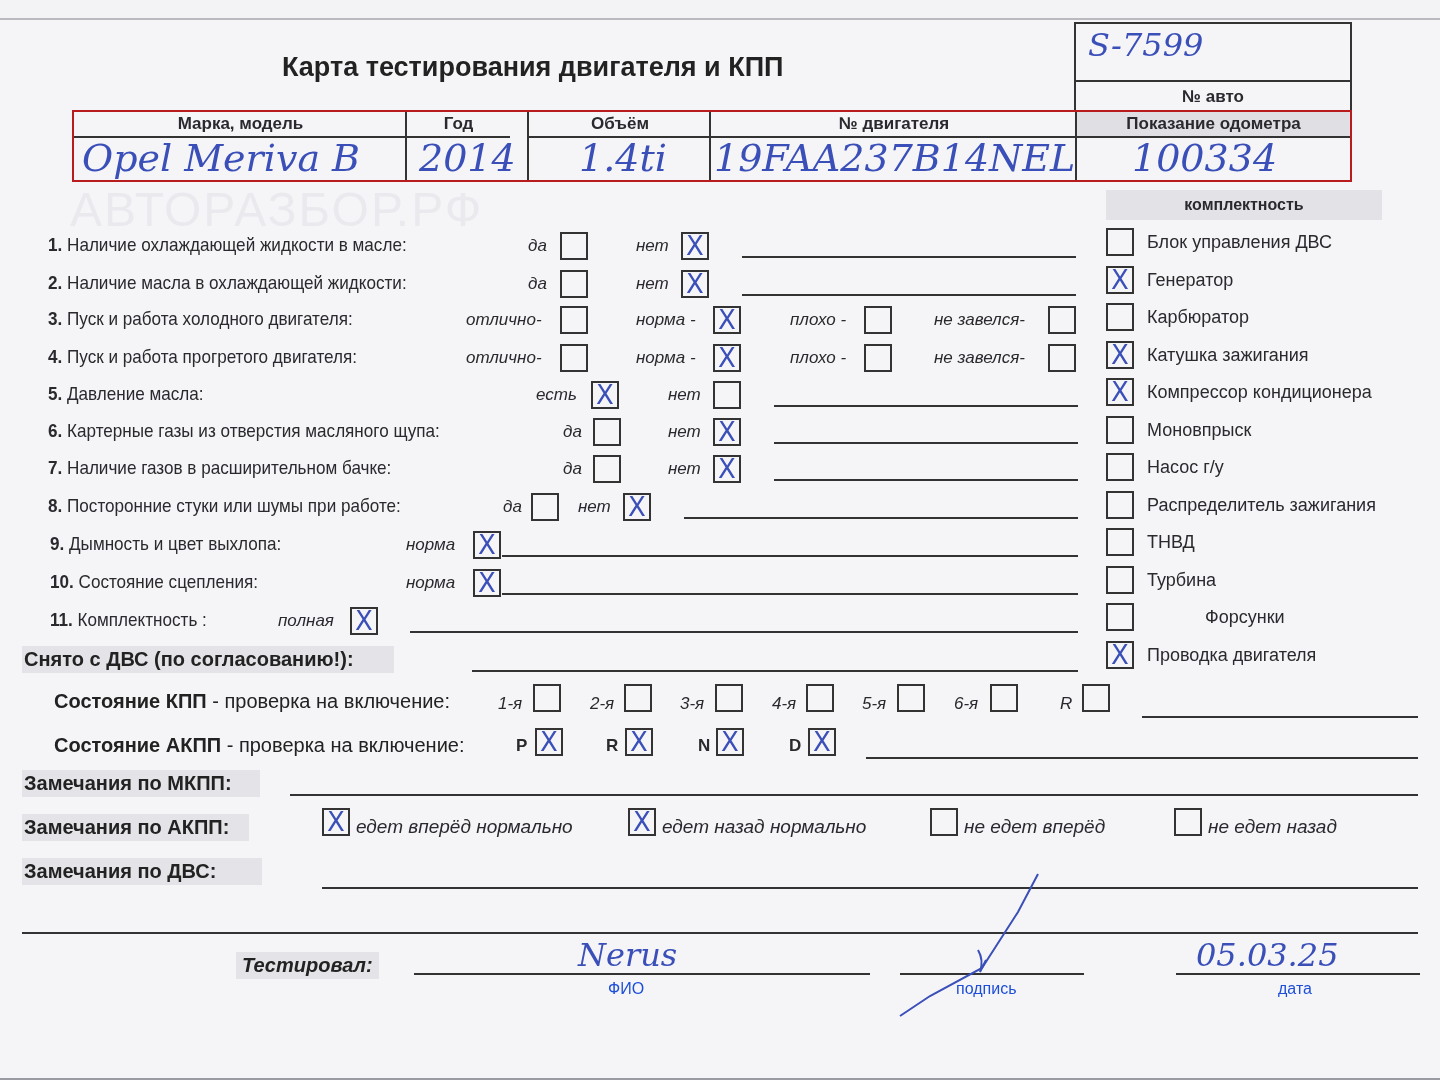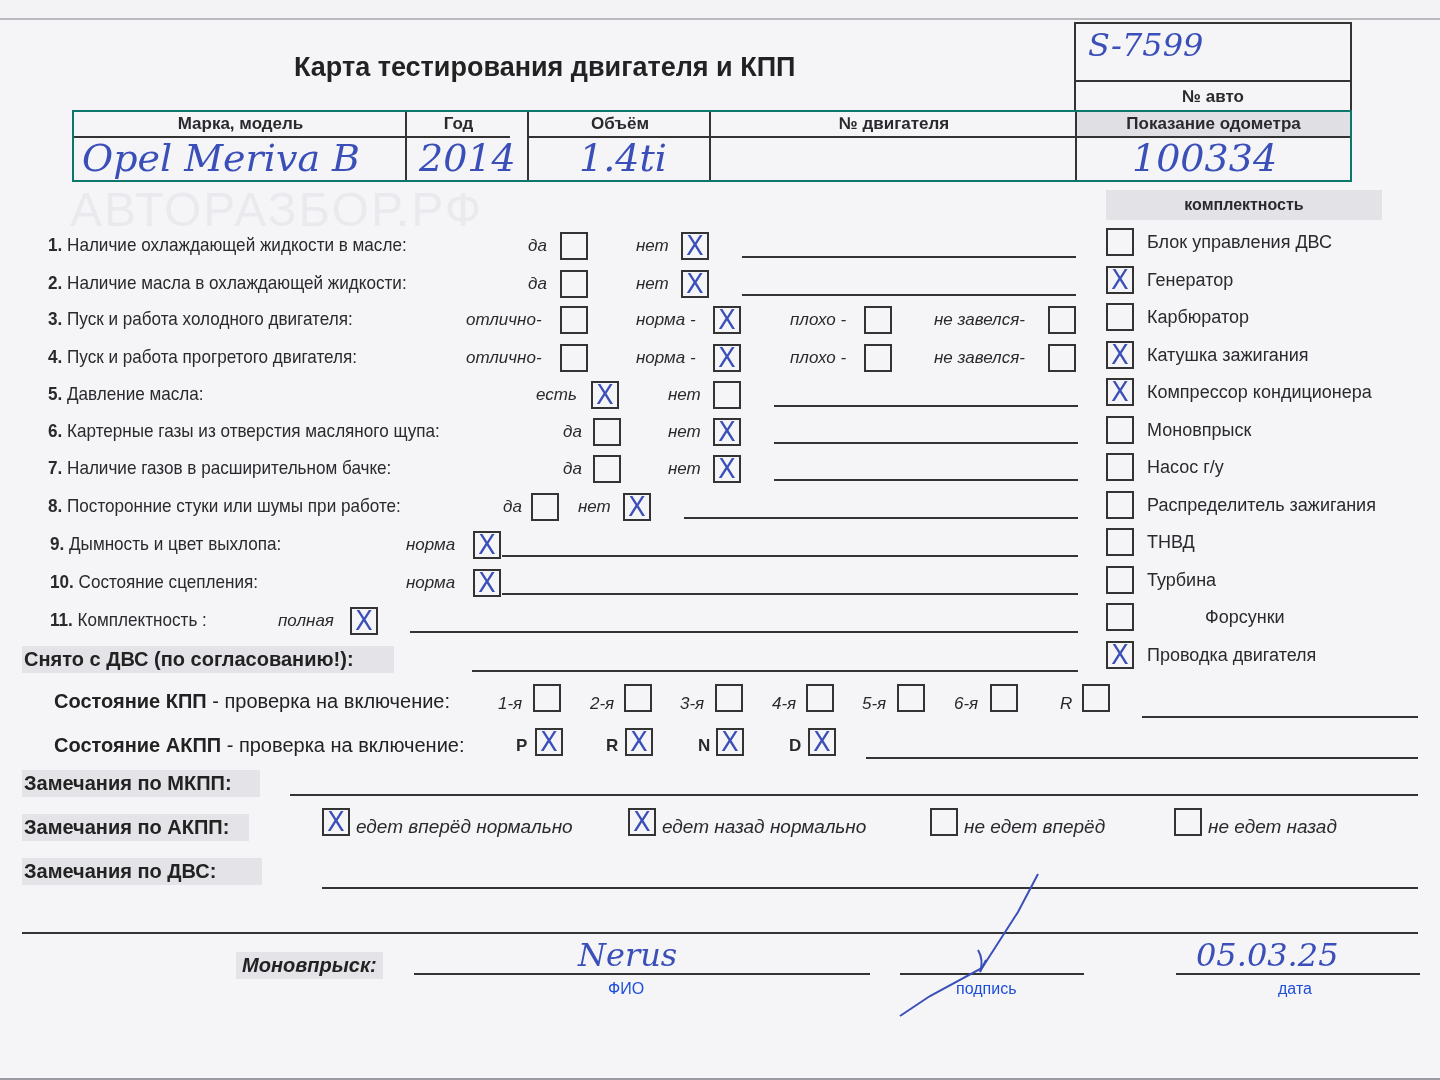--- a/index.html
+++ b/index.html
@@ -1,25 +1,25 @@
 <!DOCTYPE html>
 <html><head>
 <meta charset="utf-8">
 <style>
   html,body{margin:0;padding:0;}
   body{width:1440px;height:1080px;background:#f3f3f6;position:relative;overflow:hidden;
        font-family:"Liberation Sans",sans-serif;color:#2a2a2e;}
   .sheet{position:absolute;left:0;top:18px;width:1440px;height:1058px;background:#f5f5f8;
          border-top:2px solid #b9b9c0;border-bottom:3px solid #9a9aa2;}
   .abs{position:absolute;}
-  .title{left:282px;top:52px;font-size:27px;font-weight:bold;color:#222;margin-left:12px;}
+  .title{left:282px;top:52px;font-size:27px;font-weight:bold;color:#222;}
   .hw{font-family:"DejaVu Serif",serif;font-style:italic;color:#3a4fb8;}
   .watermark{left:70px;top:182px;font-size:48px;color:rgba(120,120,130,0.08);letter-spacing:2px;text-align:center;}
   
-  .tbl{left:72px;top:110px;width:1280px;height:72px;border:2px solid #0f766e;box-sizing:border-box;}
+  .tbl{left:72px;top:110px;width:1280px;height:72px;border:2px solid #b91c1c;box-sizing:border-box;}
   .tbl .hdr{position:absolute;top:0;height:24px;border-bottom:2px solid #333;font-size:17px;font-weight:bold;
             text-align:center;line-height:24px;color:#2a2a2e;}
   .tbl .val{position:absolute;top:24px;height:44px;font-size:38px;line-height:44px;}
   .tbl .vline{position:absolute;top:0;bottom:0;width:2px;background:#333;}
   .auto-box{left:1074px;top:22px;width:278px;height:90px;border:2px solid #333;box-sizing:border-box;}
   .auto-box .val{position:absolute;left:12px;top:2px;font-size:32px;}
   .auto-box .lbl{position:absolute;left:0;right:0;top:56px;height:30px;border-top:2px solid #333;
                  text-align:center;font-size:17px;font-weight:bold;line-height:30px;}
   .odo-hdr-bg{background:#e0e0e4;}
   
@@ -60,20 +60,21 @@
   <div class="hdr odo-hdr-bg" style="left:1003px;width:273px;">Показание одометра</div>
 
   <div class="vline" style="left:331px;"></div>
   <div class="vline" style="left:453px;"></div>
   <div class="vline" style="left:635px;"></div>
   <div class="vline" style="left:1001px;"></div>
 
   <div class="val hw" style="left:8px;">Opel Meriva B</div>
   <div class="val hw" style="left:345px;">2014</div>
   <div class="val hw" style="left:505px;">1.4ti</div>
+  <div class="val hw" style="left:640px;">19FAA237B14NEL</div>
   <div class="val hw" style="left:1058px;">100334</div>
 </div>
 
 <div id="checks"></div>
 
 <div class="abs side-hdr">комплектность</div>
 <div id="completeness"></div>
 
 <div class="abs section shade" style="left:22px;top:646px;padding:2px 40px 2px 2px;">Снято с ДВС (по согласованию!):</div>
 <div class="abs line" style="left:472px;top:670px;width:606px;"></div>
@@ -93,21 +94,21 @@
 <div class="abs section shade" style="left:22px;top:770px;padding:2px 28px 2px 2px;">Замечания по МКПП:</div>
 <div class="abs line" style="left:290px;top:794px;width:1128px;"></div>
 
 <div class="abs section shade" style="left:22px;top:814px;padding:2px 20px 2px 2px;">Замечания по АКПП:</div>
 <div id="akpp-remarks"></div>
 
 <div class="abs section shade" style="left:22px;top:858px;padding:2px 46px 2px 2px;">Замечания по ДВС:</div>
 <div class="abs line" style="left:322px;top:887px;width:1096px;"></div>
 <div class="abs line" style="left:22px;top:932px;width:1396px;"></div>
 
-<div class="abs section shade" style="left:236px;top:952px;font-style:italic;padding:2px 6px;">Моновпрыск:</div>
+<div class="abs section shade" style="left:236px;top:952px;font-style:italic;padding:2px 6px;">Тестировал:</div>
 <div class="abs hw" style="left:578px;top:936px;font-size:32px;">Nerus</div>
 <div class="abs line" style="left:414px;top:973px;width:456px;"></div>
 <div class="abs small" style="left:608px;top:980px;">ФИО</div>
 
 <div class="abs line" style="left:900px;top:973px;width:184px;"></div>
 <svg class="abs" style="left:890px;top:868px;" width="160" height="152">
   <path d="M148 6 L128 44 L92 100 L40 128 L10 148" stroke="#3a4fb8" stroke-width="2" fill="none"></path>
   <path d="M88 82 q6 10 2 22 l6 -12" stroke="#3a4fb8" stroke-width="2" fill="none"></path>
 </svg>
 <div class="abs small" style="left:956px;top:980px;">подпись</div>

